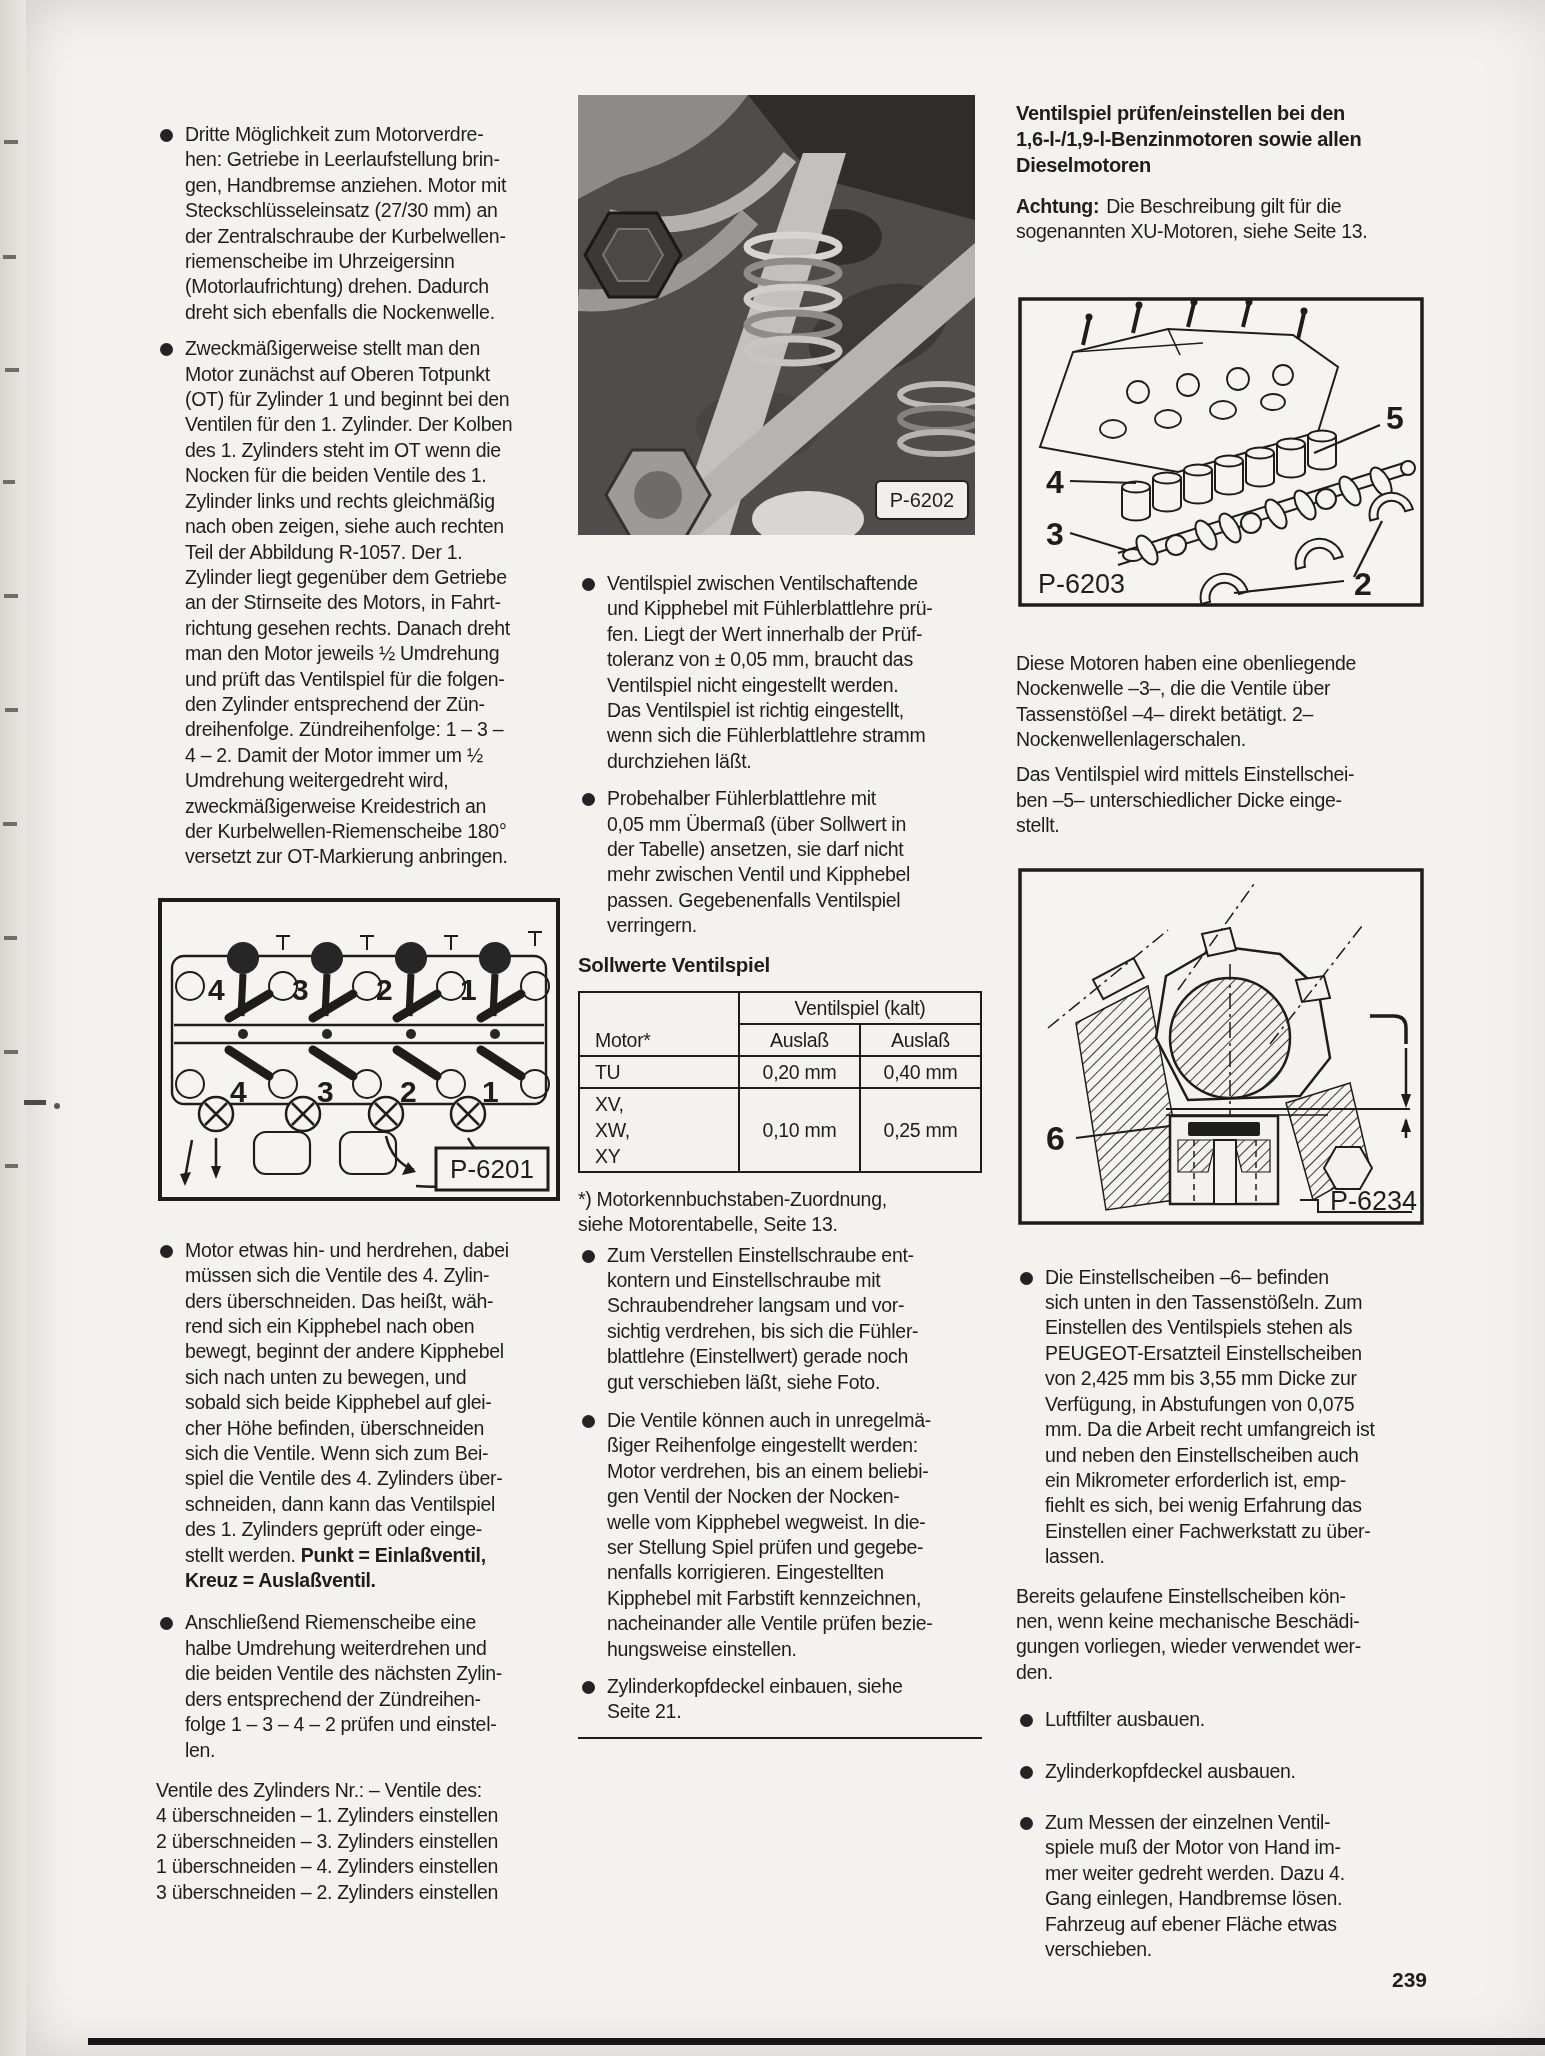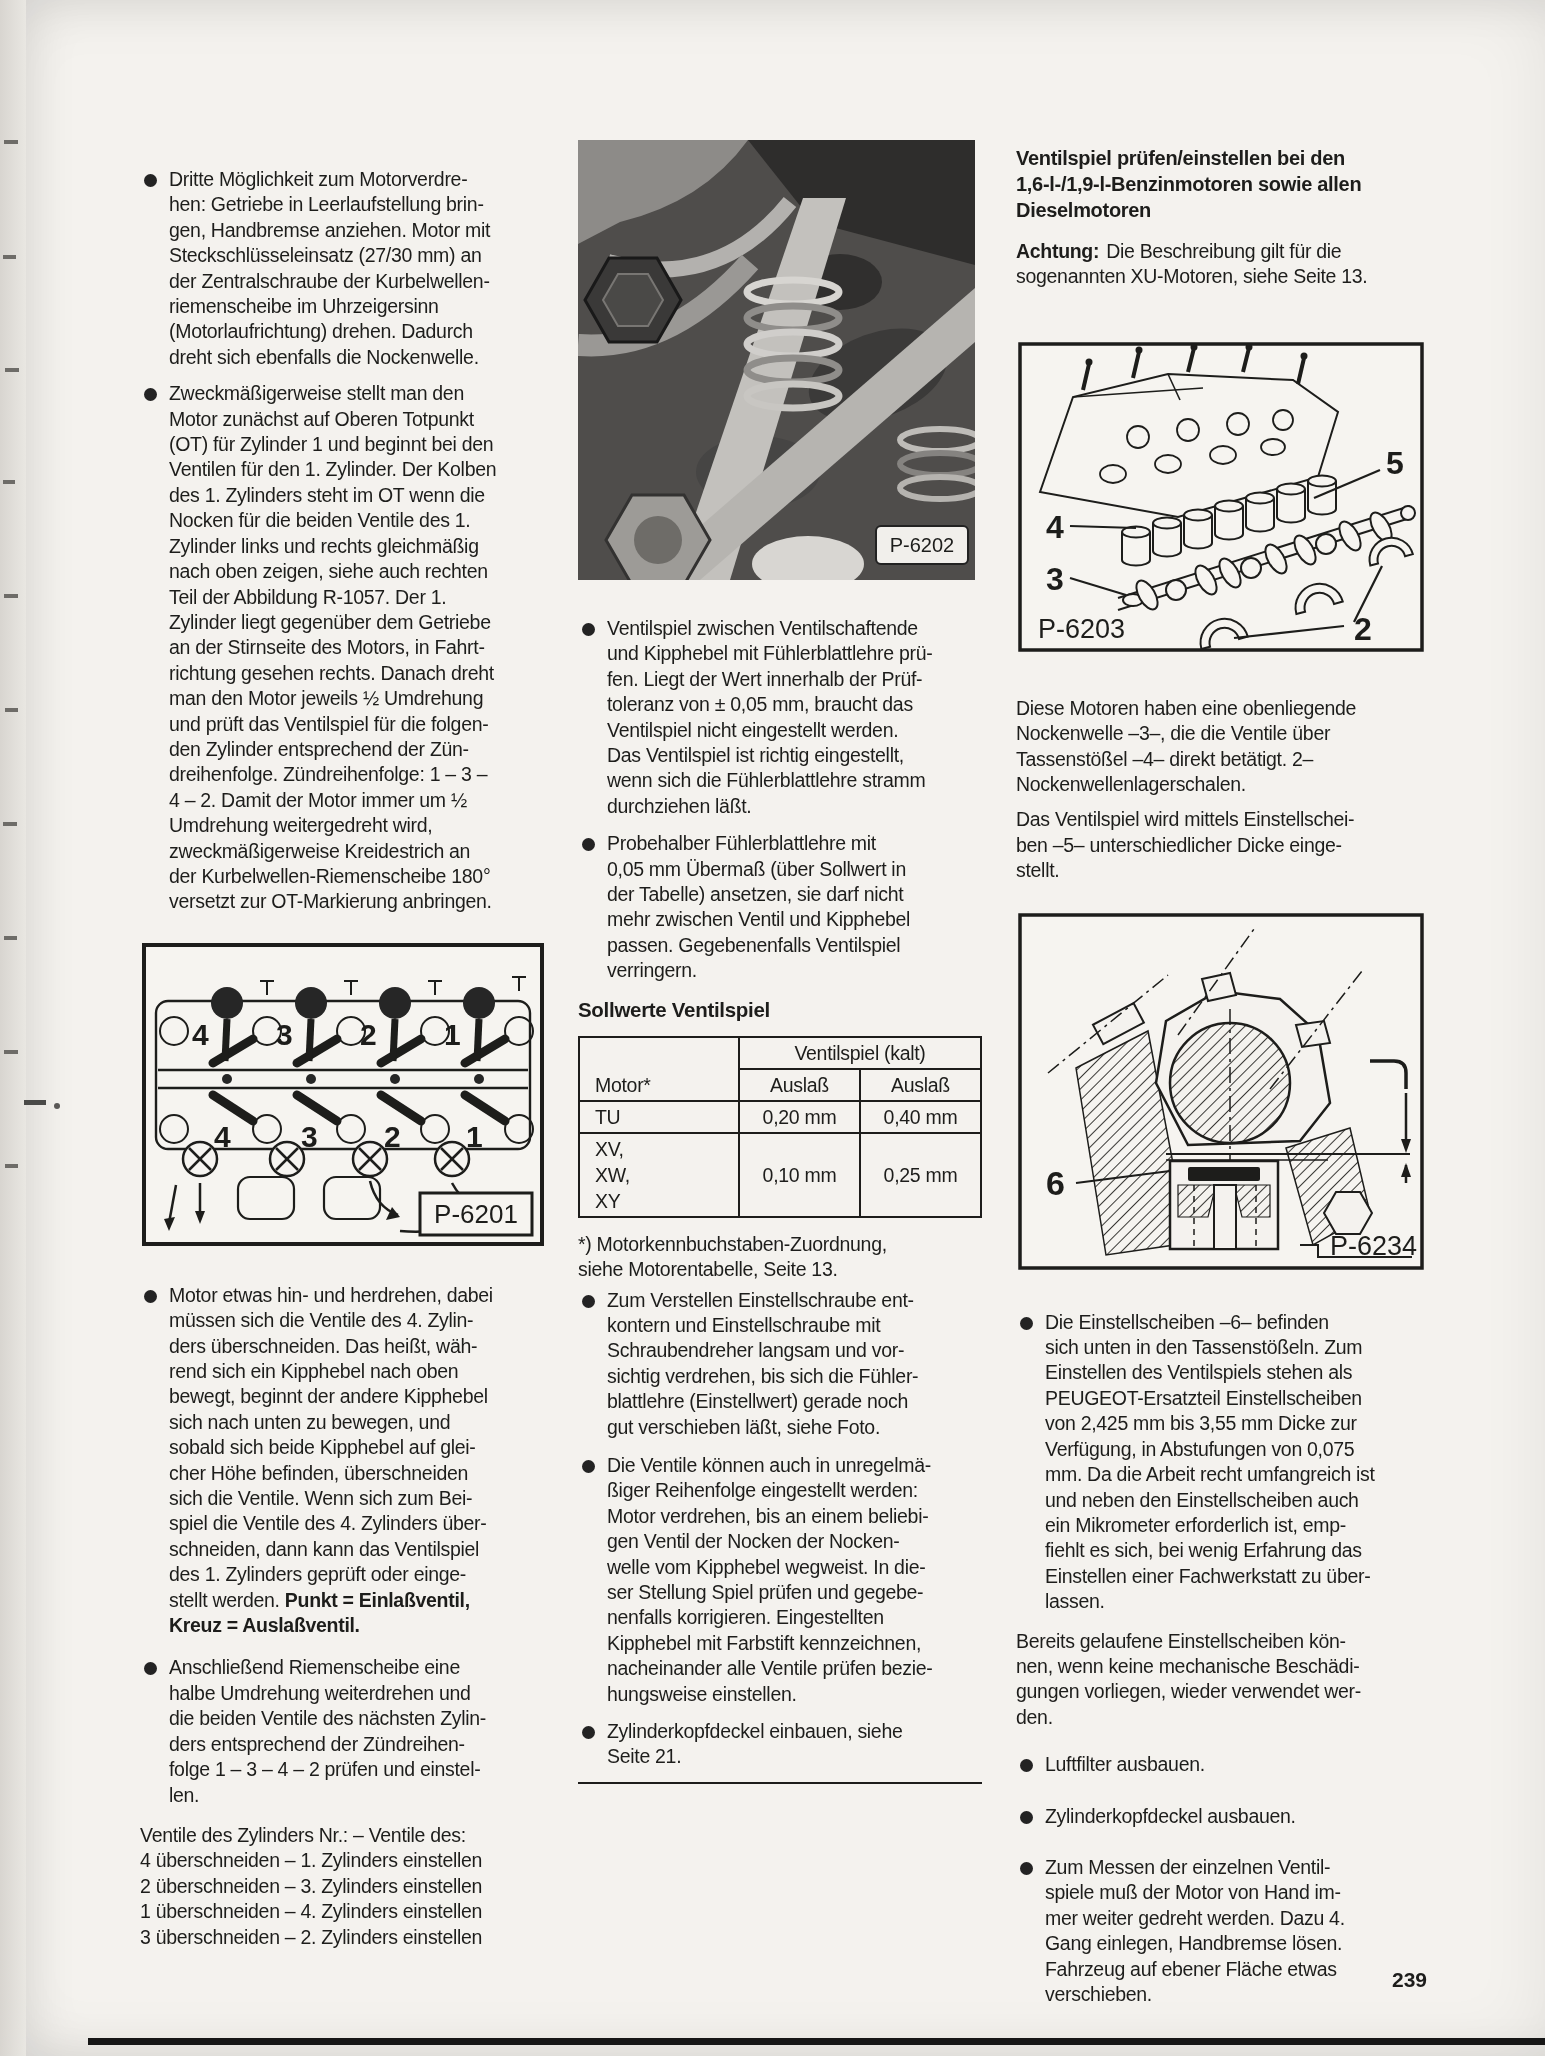--- a/index.html
+++ b/index.html
@@ -1,22 +1,22 @@
 <!DOCTYPE html>
 <html><head>
 <meta charset="utf-8">
 <style>
   html,body{margin:0;padding:0;background:#c9c7c2;}
   .page{
     position:relative;width:1545px;height:2056px;background:#f4f2ee;
     font-family:"Liberation Sans",sans-serif;color:#1d1d1b;overflow:hidden;
     box-shadow:inset 0 0 70px rgba(0,0,0,.07), inset 35px 0 45px rgba(0,0,0,.09);
   }
-  .col{position:absolute;margin-top:45px;}
-  .col-left{left:140px;top:122px;width:406px;}
+  .col{position:absolute;}
+  .col-left{left:156px;top:122px;width:406px;}
   .col-mid{left:578px;top:95px;width:408px;}
   .col-right{left:1016px;top:100px;width:420px;}
   p.para{margin:0;font-size:19.5px;line-height:25.4px;letter-spacing:-0.3px;white-space:pre;}
   .bullet{display:flex;}
   .dot{flex:0 0 auto;width:13px;height:13px;border-radius:50%;background:#232323;margin:7px 0 0 4px;}
   .bullet p.para{margin-left:12px;}
   .bold{font-weight:bold;}
   .rc-head{margin:0;font-size:20px;line-height:26px;font-weight:bold;letter-spacing:-0.3px;white-space:pre;}
   .note-label{font-weight:bold;margin-right:7px;}
   .tbl-title{font-weight:bold;font-size:20.5px;letter-spacing:-0.3px;margin:0;}

